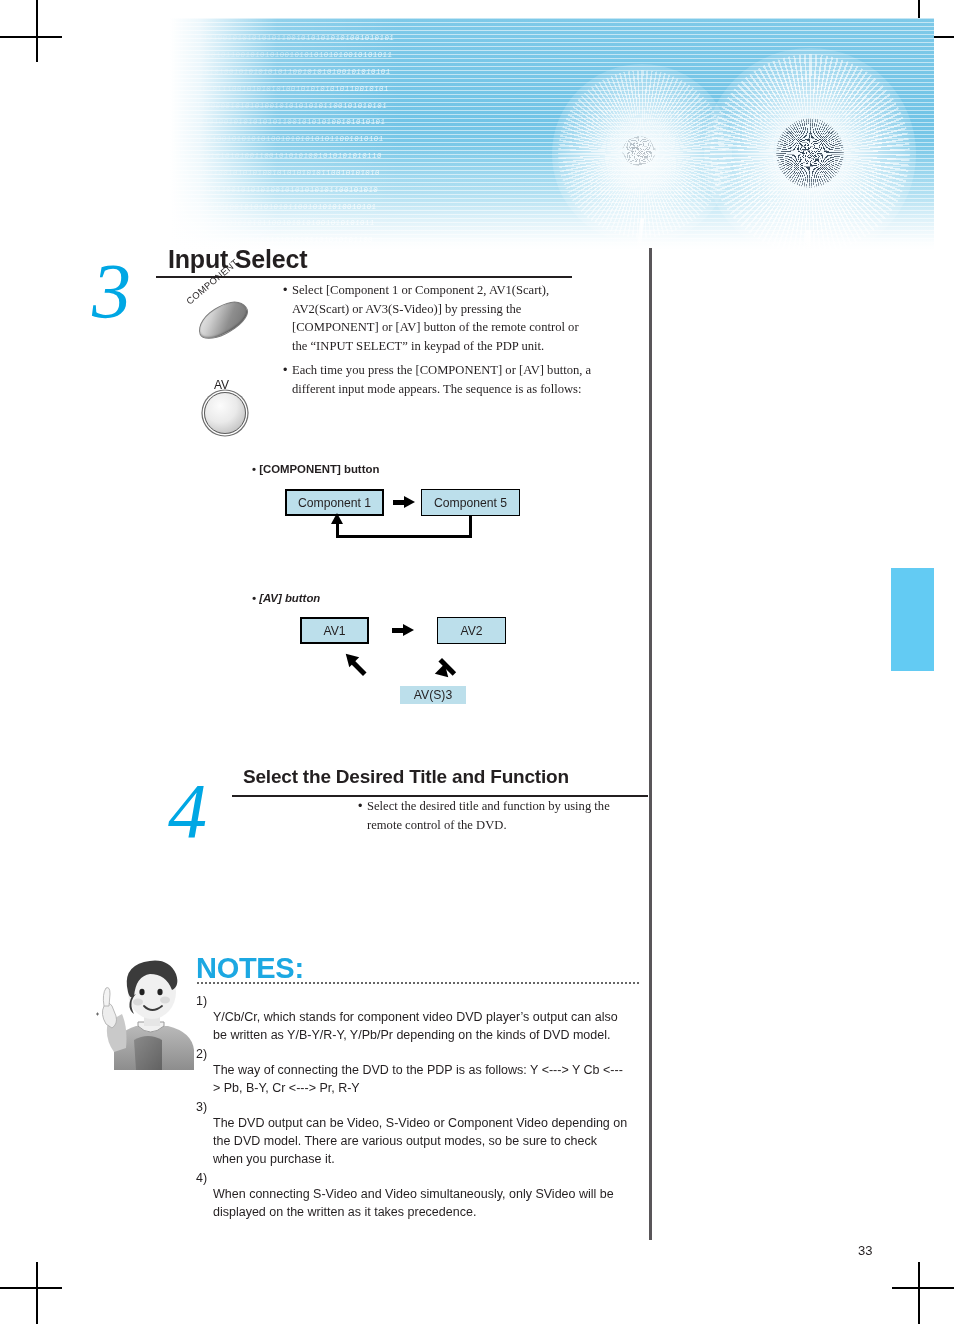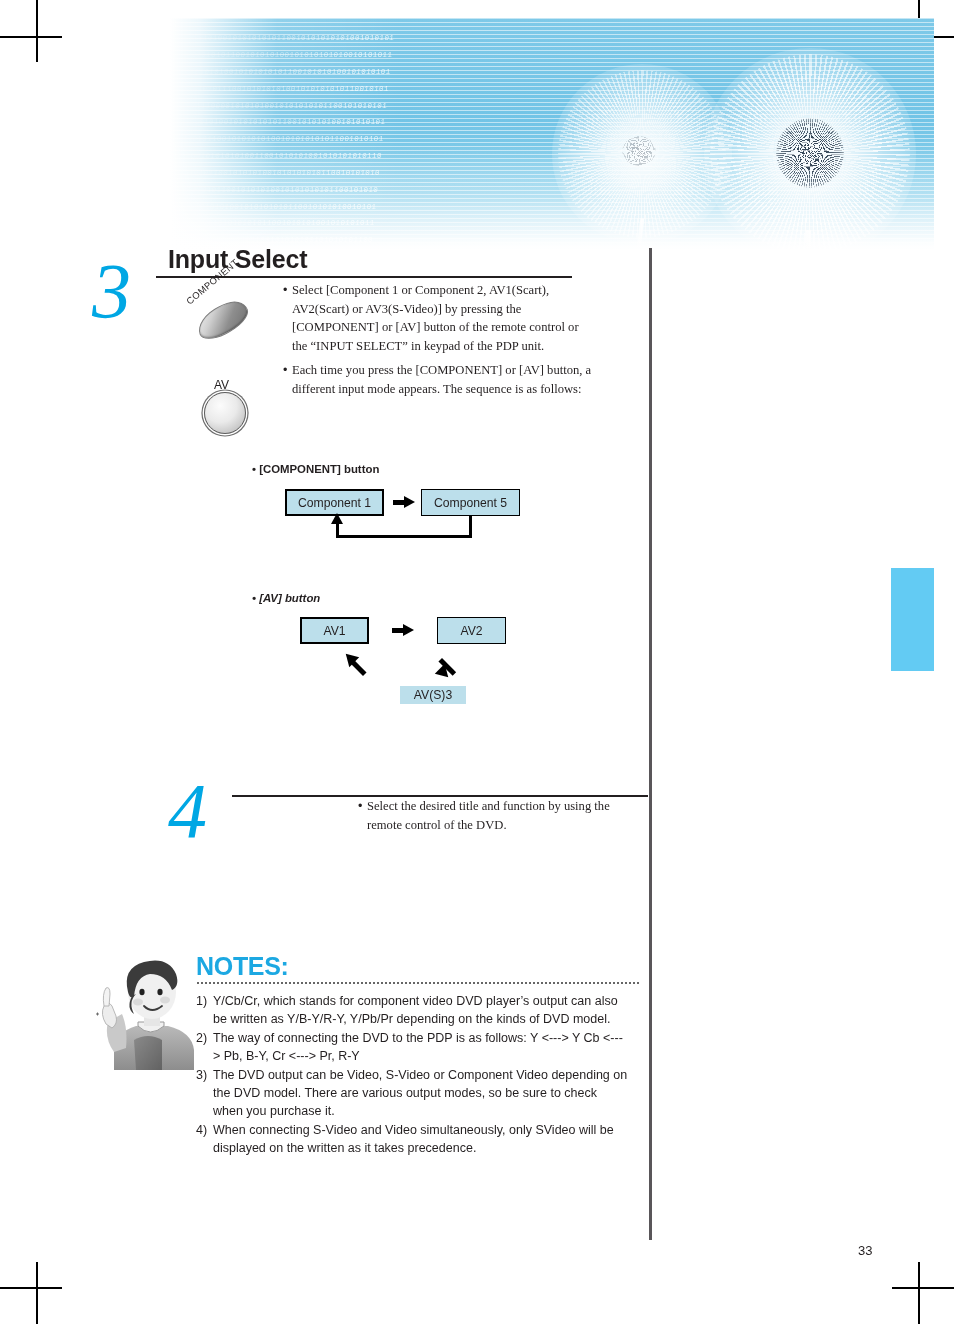--- a/index.html
+++ b/index.html
@@ -230,39 +230,39 @@
   .connector {
     position: absolute;
     background: #000;
   }
 
   
   .notes-title {
     position: absolute;
     color: #1ca8e2;
     font-weight: bold;
-    font-size: 25px;
+    font-size: 29px;
     letter-spacing: -0.3px;
   }
   .notes-rule {
     position: absolute;
     height: 2px;
     background-image: radial-gradient(circle, #4d4d4d 0.7px, rgba(0,0,0,0) 0.75px);
     background-size: 4px 2px;
     background-repeat: repeat-x;
   }
   .notes-list {
     position: absolute;
     color: #231f20;
     font-size: 12.5px;
     line-height: 18.4px;
   }
   .note-item { display: flex; margin-bottom: 0px; }
   .note-idx { width: 17px; flex: none; }
-  .note-txt { flex: 1; }
+  .note-txt { flex: 1; margin-top: 16px; }
 
   
   .mascot { position: absolute; left: 92px; top: 952px; width: 112px; height: 118px; }
 
   
   .page-num {
     position: absolute;
     left: 858px; top: 1243px;
     font-size: 13px;
     color: #231f20;
@@ -391,20 +391,21 @@
 
   <div style="position:absolute; left:341px; top:654px; width:26px; height:26px;">
     <div style="position:absolute; left:22px; top:22px; width:20px; height:5px; background:#000; transform:rotate(-135deg); transform-origin:left top;"></div>
     <div style="position:absolute; left:2px; top:-2px; width:0; height:0;
                 border-left:7px solid transparent; border-right:7px solid transparent; border-bottom:12px solid #000;
                 transform:rotate(-45deg);"></div>
   </div>
 
   <div class="step-num" style="left:168px; top:772px; font-size:78px;">4</div>
 
+  <div class="sec-title" style="left:243px; top:766px; font-size:19px;">Select the Desired Title and Function</div>
   <div class="sec-rule" style="left:232px; top:795px; width:416px;"></div>
 
   <div class="body-text" style="left:358px; top:797px; width:268px;">
     <div class="bullet-row">
       <span class="bullet-dot">•</span>
       <span class="bullet-txt">Select the desired title and function by using the remote control of the DVD.</span>
     </div>
   </div>
 
   <svg class="mascot" viewBox="0 0 112 118" xmlns="http://www.w3.org/2000/svg">

